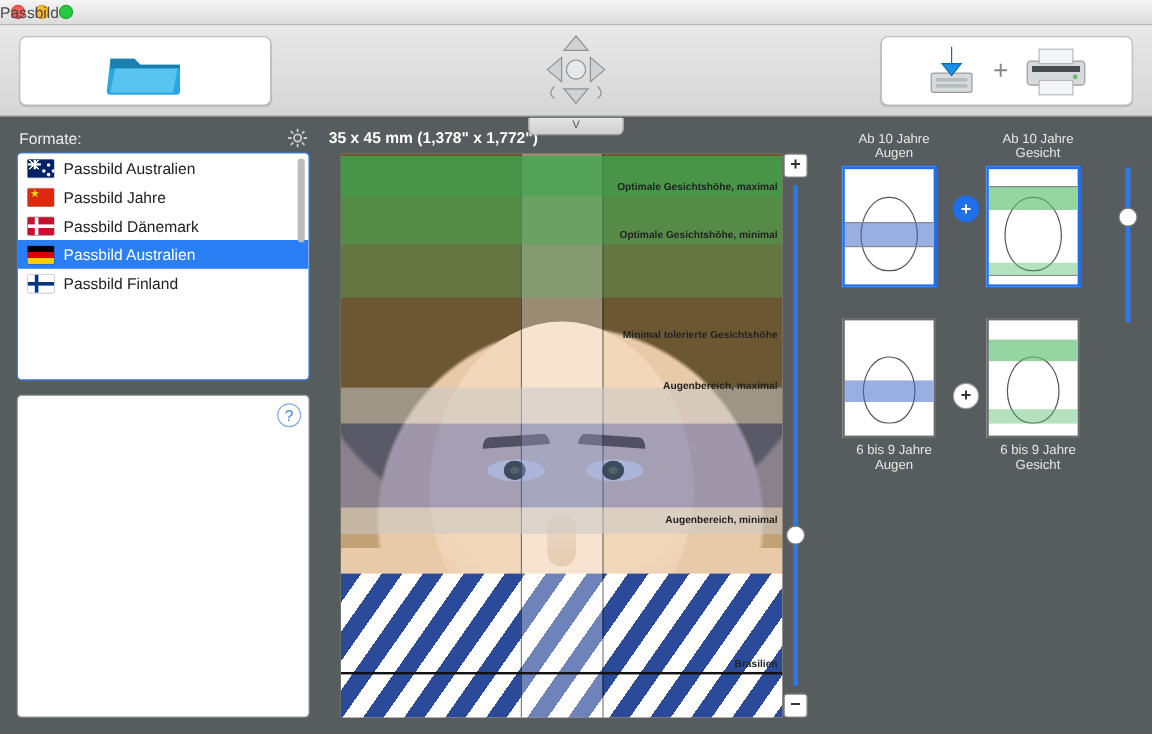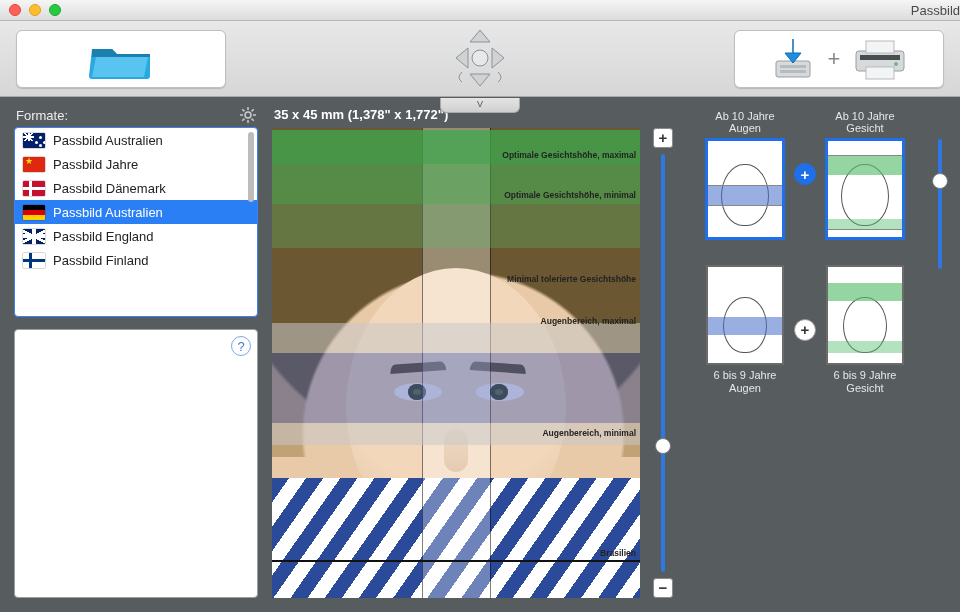--- a/index.html
+++ b/index.html
@@ -5,21 +5,21 @@
   * { box-sizing: border-box; margin: 0; padding: 0; }
   html, body { width: 960px; height: 612px; overflow: hidden; font-family: -apple-system, "Helvetica Neue", Arial, sans-serif; }
   .window { width: 960px; height: 612px; background: #ededed; display: flex; flex-direction: column; }
   
   .titlebar { height: 22px; background: linear-gradient(#f5f5f5, #dcdcdc); border-bottom: 1px solid #b5b5b5; display: flex; align-items: center; position: relative; }
   .traffic { display: flex; gap: 8px; margin-left: 9px; }
   .traffic span { width: 12px; height: 12px; border-radius: 50%; display: inline-block; }
   .tl-close { background: #ff5f57; border: 1px solid #e24238; }
   .tl-min { background: #ffbd2e; border: 1px solid #dfa023; }
   .tl-max { background: #28c940; border: 1px solid #1ba92e; }
-  .titlebar .title { position: absolute; left: 0; right: 0; text-align: right; font-size: 13px; color: #4a4a4a; pointer-events: none; }
+  .titlebar .title { position: absolute; left: 0; right: 0; text-align: left; font-size: 13px; color: #4a4a4a; pointer-events: none; }
   
   .toolbar { height: 78px; background: linear-gradient(#e8e8e8, #d6d6d6); border-bottom: 1px solid #a8a8a8; display: flex; align-items: center; justify-content: space-between; padding: 0 16px; position: relative; }
   .toolbtn { background: #fff; border: 1px solid #bfbfbf; border-radius: 6px; box-shadow: 0 1px 1px rgba(0,0,0,.15); display: flex; align-items: center; justify-content: center; }
   .toolbtn.folder { width: 210px; height: 58px; }
   .toolbtn.export { width: 210px; height: 58px; gap: 12px; }
   .toolbtn.center { width: 110px; height: 62px; position: absolute; left: 50%; top: 6px; transform: translateX(-50%); flex-direction: column; background: transparent; border: none; box-shadow: none; }
   .arrow-cluster { width: 80px; height: 60px; position: relative; }
   .arrow-cluster svg { position: absolute; }
   .expand-tab { position: absolute; top: 77px; left: 50%; transform: translateX(-50%); width: 80px; height: 15px; background: linear-gradient(#e4e4e4, #cfcfcf); border: 1px solid #a9a9a9; border-top: none; border-radius: 0 0 6px 6px; font-size: 9px; text-align: center; line-height: 13px; color: #555; z-index: 5; }
   
@@ -34,21 +34,21 @@
   .formats li.selected { background: #2a7ff5; color: #fff; }
   .flag { width: 22px; height: 15px; border-radius: 1px; flex-shrink: 0; overflow: hidden; position: relative; box-shadow: 0 0 0 .5px rgba(0,0,0,.3); }
   .scrollbar { position: absolute; right: 2px; top: 2px; bottom: 2px; width: 8px; }
   .scrollbar .thumb { position: absolute; left: 1px; right: 1px; top: 2px; height: 70px; background: #bcbcbc; border-radius: 3px; }
   .preview-panel { flex: 1; background: #fff; border: 1px solid #9d9d9d; border-radius: 4px; position: relative; }
   .help-badge { position: absolute; top: 6px; right: 6px; width: 20px; height: 20px; border-radius: 50%; border: 1.5px solid #7aa9e8; color: #3b82d6; font-size: 13px; display: flex; align-items: center; justify-content: center; background: #fff; }
   
   .centercol { flex: 1; display: flex; flex-direction: column; position: relative; }
   .dim-label { color: #fff; font-size: 13px; font-weight: 600; padding: 0 0 6px 2px; }
   .photo-area { position: relative; flex: 1; display: flex; }
-  .photo { position: relative; width: 368px; height: 470px; margin-left: 0; background: #c9af95; overflow: hidden; }
+  .photo { position: relative; width: 368px; height: 470px; margin-left: 12px; background: #c9af95; overflow: hidden; }
   
   .photo .hair { position: absolute; inset: 0; background:
       radial-gradient(circle at 52% 65%, #e8c9a8 0 44%, transparent 45%),
       radial-gradient(circle at 50% 20%, #6b5832 0 55%, transparent 56%),
       linear-gradient(180deg, #5f4d28 0 40%, #c1a176 40% 70%, #e8c9a8 70% 78%, transparent 78%);
   }
   .photo .shirt { position: absolute; left:0; right:0; bottom:0; height:120px; background:
       repeating-linear-gradient(125deg, #2b4b9a 0 14px, #fff 14px 28px); }
   .photo .face { position: absolute; left: 74px; top: 140px; width: 220px; height: 270px; border-radius: 50% 50% 48% 48% / 52% 52% 48% 48%; background: radial-gradient(circle at 50% 35%, #f2d7bb 0 60%, #e3c09e 100%); }
   .photo .eye { position: absolute; width: 48px; height: 18px; background: #fff; border-radius: 50%; }
@@ -75,21 +75,21 @@
   .vline.a { left: calc(50% - 34px); }
   .vline.b { left: calc(50% + 34px); }
   
   .zoom { position: absolute; left: 380px; top: 0; bottom: 0; width: 22px; display:flex; flex-direction:column; align-items:center; }
   .zoom .btn { width: 20px; height: 20px; background: #fff; border: 1px solid #8b8b8b; border-radius: 3px; font-size: 15px; line-height: 17px; text-align: center; color:#333; font-weight:600; }
   .zoom .track { flex:1; width: 4px; background: #2e77e5; margin: 6px 0; border-radius: 2px; position: relative; }
   .zoom .knob { position:absolute; left:-6px; width:16px; height:16px; background:#fff; border:1px solid #7a7a7a; border-radius:50%; }
   
   .rightcol { width: 244px; display:flex; flex-direction:column; gap: 26px; padding-top: 2px; position: relative; }
   .pair { display:flex; align-items:center; gap: 6px; }
-  .tile-wrap { width: 86px; display:flex; flex-direction:column; align-items:center; gap:4px; }
+  .tile-wrap { width: 86px; display:flex; flex-direction:column; gap:4px; }
   .tile-lbl { color:#e7e7e7; font-size:11px; text-align:center; line-height:1.15; min-height:26px; display:flex; align-items:flex-end; justify-content:center; }
   .tile-lbl.bottom { min-height:auto; }
   .tile { width: 78px; height: 100px; background:#fff; border:2px solid #6b6b6b; display:flex; align-items:center; justify-content:center; position:relative; overflow:hidden; }
   .tile.selected { border-color:#1f6feb; box-shadow: 0 0 0 1px #1f6feb; }
   .tile .head { width:48px; height:62px; border:1.2px solid #555; border-radius: 48% 48% 46% 46% / 52% 52% 48% 48%; position:relative; top:6px; background:#fff; }
   .tile .band { position:absolute; left:0; right:0; }
   .band.eyes { top:44px; height:20px; background: rgba(70,110,200,.55); }
   .band.facetop { top:14px; height:20px; background: rgba(90,190,110,.65); }
   .band.facebot { top:78px; height:10px; background: rgba(90,190,110,.45); }
   .tile .hline { position:absolute; left:0; right:0; border-top:1px solid #888; }
@@ -221,24 +221,20 @@
               </li>
             <li>
                 <span class="flag dk"></span>
                 <span>Passbild Dänemark</span>
               </li>
             <li class="selected">
                 <span class="flag de"></span>
                 <span>Passbild Australien</span>
               </li>
             <li>
-                <span class="flag en"></span>
-                <span>Passbild England</span>
-              </li>
-            <li>
                 <span class="flag fi"></span>
                 <span>Passbild Finland</span>
               </li>
 
           </ul>
           <div class="scrollbar">
               <div class="thumb"></div>
             </div>
         </div>
       </div>

